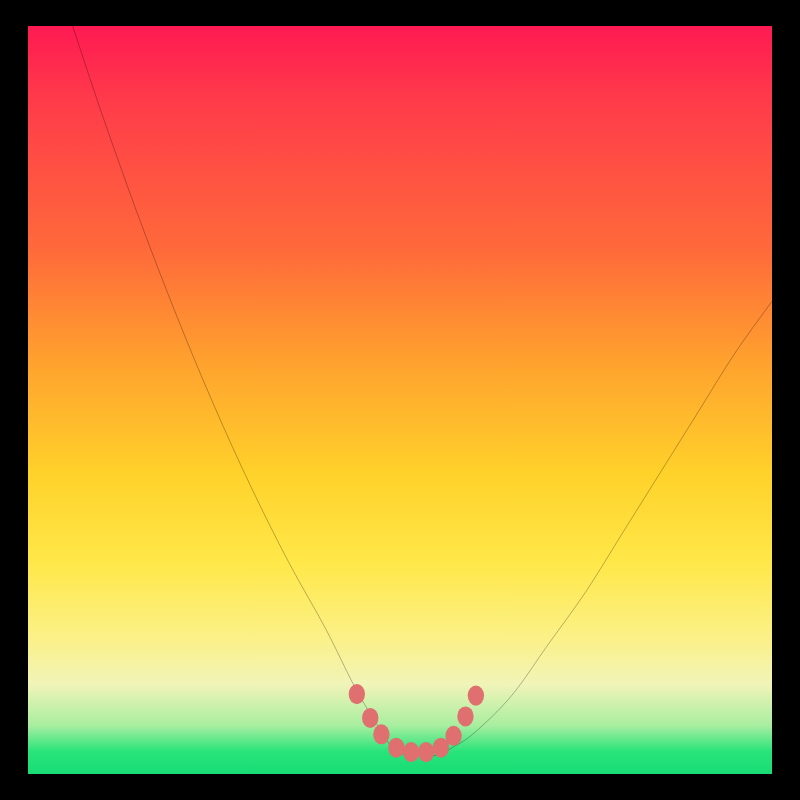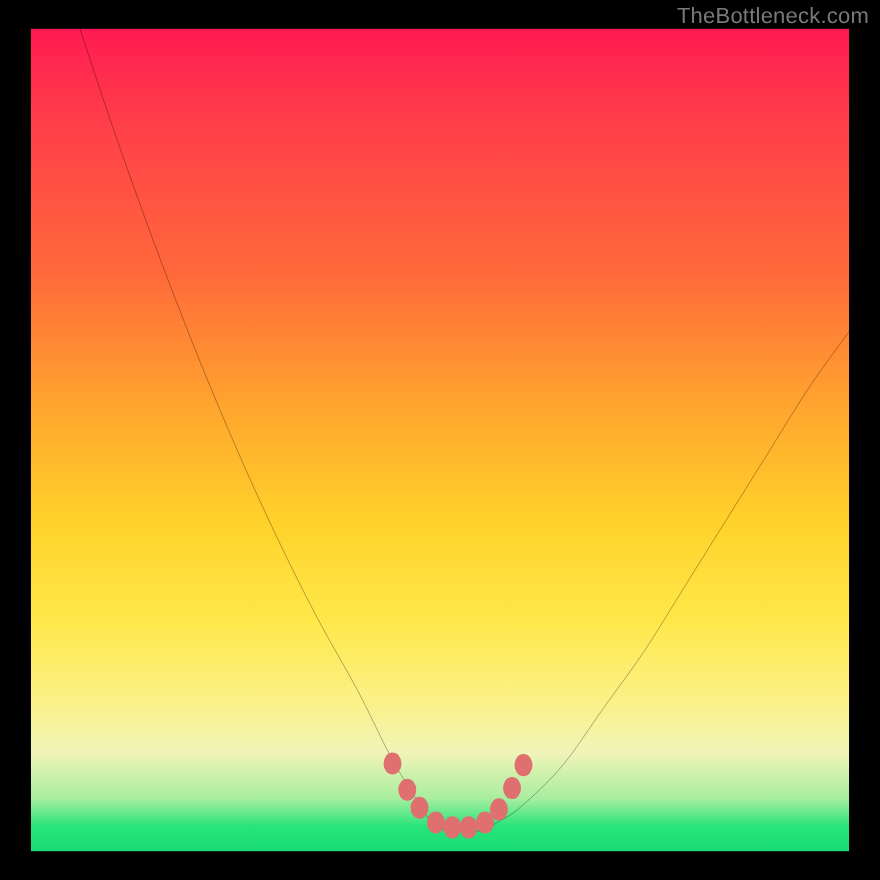--- a/index.html
+++ b/index.html
@@ -80,14 +80,13 @@
             <ellipse cx="53.5" cy="2.4" rx="1.1" ry="1.35" fill="#e07070"></ellipse>
             <ellipse cx="55.5" cy="3" rx="1.1" ry="1.35" fill="#e07070"></ellipse>
             <ellipse cx="57.2" cy="4.6" rx="1.1" ry="1.35" fill="#e07070"></ellipse>
             <ellipse cx="58.8" cy="7.2" rx="1.1" ry="1.35" fill="#e07070"></ellipse>
             <ellipse cx="60.2" cy="10" rx="1.1" ry="1.35" fill="#e07070"></ellipse>
           </g>
       </g>
     </svg>
   </div>
 
-  <div class="watermark">TheBottleneck.com</div>
 </div>
 
 </body></html>

